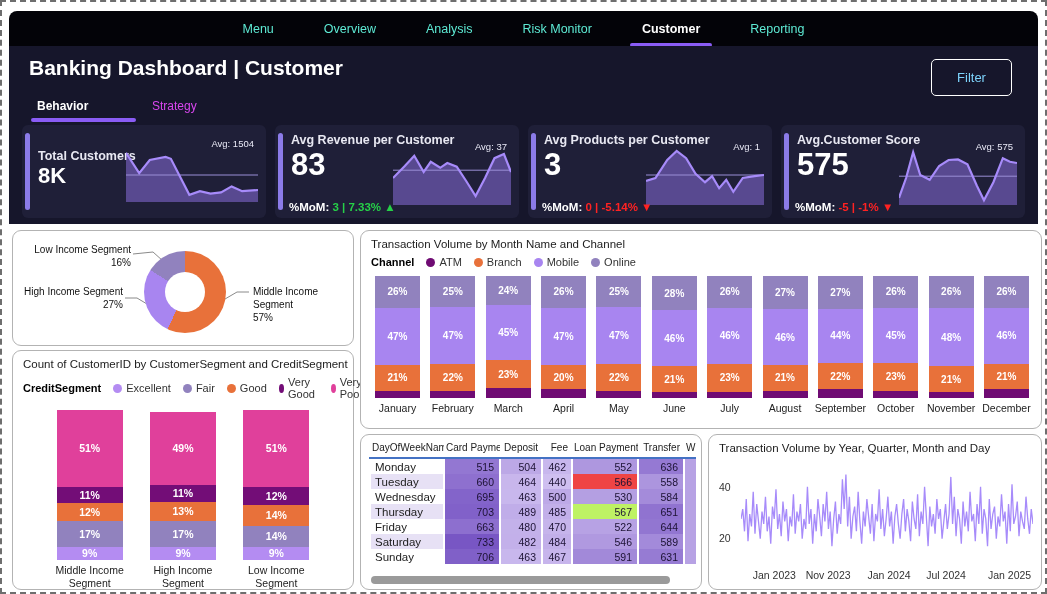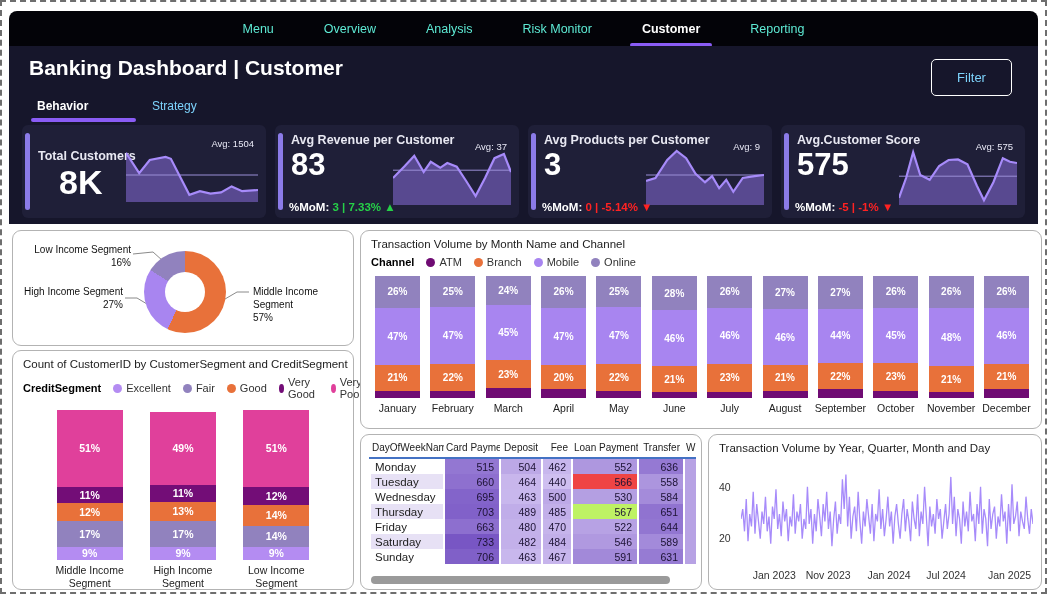--- a/index.html
+++ b/index.html
@@ -8,32 +8,32 @@
 
   
   #topwrap { position:absolute; left:7px; right:7px; top:9px; }
   #nav { height:35px; background:#030308; border-radius:8px 8px 0 0; display:flex; align-items:center; justify-content:center; gap:46px; }
   .nav-item { position:relative; color:#5eead4; font-size:12.5px; cursor:pointer; padding:4px 2px; }
   .nav-item.active { color:#fff; font-weight:bold; }
   .nav-item.active::after { content:""; position:absolute; left:-10px; right:-10px; bottom:-7px; height:4px; border-radius:3px; background:#8a5cf5; }
   #hdr { position:relative; height:178px; background:#16162b; }
   #hdr-title { position:absolute; left:20px; top:10px; color:#fff; font-size:21px; font-weight:bold; }
   #filter-btn { position:absolute; right:26px; top:13px; width:81px; height:37px; background:transparent; border:1.6px solid #fff; border-radius:5px; color:#7dd3fc; font-size:13px; font-family:inherit; cursor:pointer; }
-  .tab { position:absolute; font-size:12px; color:#7dd3fc; cursor:pointer; }
+  .tab { position:absolute; font-size:12px; color:#d946ef; cursor:pointer; }
   .tab.active { color:#fff; font-weight:bold; }
   .tab.active::after { content:""; position:absolute; left:-6px; width:105px; top:19px; height:3.5px; border-radius:3px; background:#8a5cf5; }
   #tab-behavior { left:28px; top:53px; }
   #tab-strategy { left:143px; top:53px; }
   #kpi-row { position:absolute; left:13px; right:13px; top:79px; height:93px; display:flex; gap:9px; }
   .kpi-card { position:relative; flex:1; background:#1f1f38; border-radius:6px; overflow:hidden; }
   .kpi-accent { position:absolute; left:3px; top:8px; bottom:8px; width:5px; border-radius:3px; background:#8b7be8; }
   .kpi-title { position:absolute; left:16px; top:8px; color:#e8e8f2; font-size:12.5px; font-weight:bold; white-space:nowrap; }
   .kpi-card.no-mom .kpi-title { top:24px; }
   .kpi-value { position:absolute; left:16px; top:22px; color:#fff; font-size:31px; font-weight:bold; }
-  .kpi-card.no-mom .kpi-value { top:38px; font-size:34px;margin-left:21px; }
+  .kpi-card.no-mom .kpi-value { top:38px; font-size:22px; }
   .kpi-mom { position:absolute; left:14px; bottom:5px; font-size:11.5px; font-weight:bold; color:#fff; white-space:nowrap; }
   .kpi-spark { position:absolute; right:8px; bottom:13px; width:118px; height:60px; }
   .kpi-card.no-mom .kpi-spark { width:132px; bottom:16px; }
   .kpi-spark svg { width:100%; height:100%; display:block; }
   .avg-label { position:absolute; right:4px; top:-4px; color:#e9e9f6; font-size:9.5px; }
 
   
   .panel { position:absolute; background:#fff; border:1px solid #b3b3b3; border-radius:9px; }
   .panel-title { font-size:11.5px; color:#1c1c1c; padding:7px 0 0 10px; white-space:nowrap; overflow:hidden; }
   #donut-panel  { left:10px; top:228px; width:342px; height:116px; }
@@ -137,21 +137,21 @@
           <div class="kpi-card">
             <div class="kpi-accent"></div>
             <div class="kpi-title">Avg Products per Customer</div>
             <div class="kpi-value">3</div>
             <div class="kpi-spark">
               <svg viewBox="0 0 100 100" preserveAspectRatio="none">
                 <path d="M0 60 L 8 55 L 18 25 L 26 10 L 34 22 L 42 48 L 50 62 L 56 52 L 62 72 L 68 58 L 74 78 L 82 55 L 92 52 L 100 50 L 100 100 L 0 100 Z" fill="rgba(134,108,216,0.55)"></path>
                 <line x1="0" x2="100" y1="50" y2="50" stroke="#9a8fd6" stroke-width="1" vector-effect="non-scaling-stroke"></line>
                 <polyline points="0,60 8,55 18,25 26,10 34,22 42,48 50,62 56,52 62,72 68,58 74,78 82,55 92,52 100,50" fill="none" stroke="#a78bfa" stroke-width="2.2" vector-effect="non-scaling-stroke"></polyline>
               </svg>
-              <div class="avg-label">Avg: 9</div>
+              <div class="avg-label">Avg: 1</div>
             </div>
             <div class="kpi-mom"><span>%MoM:</span> <span style="color:#ff2222">0 | -5.14% ▼</span></div>
           </div>
           <div class="kpi-card">
             <div class="kpi-accent"></div>
             <div class="kpi-title">Avg.Customer Score</div>
             <div class="kpi-value">575</div>
             <div class="kpi-spark">
               <svg viewBox="0 0 100 100" preserveAspectRatio="none">
                 <path d="M0 88 L 6 55 L 12 12 L 18 50 L 26 58 L 34 35 L 42 25 L 50 24 L 58 32 L 66 68 L 72 92 L 80 62 L 88 22 L 94 28 L 100 30 L 100 100 L 0 100 Z" fill="rgba(134,108,216,0.55)"></path>

